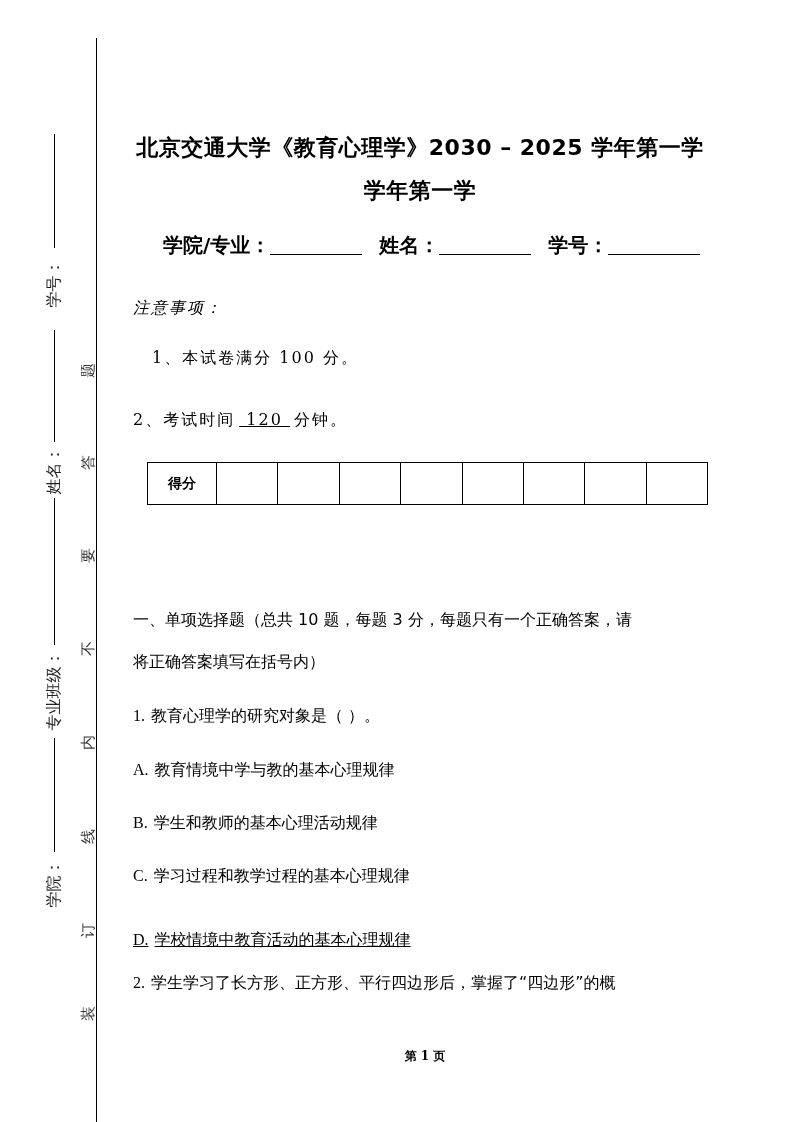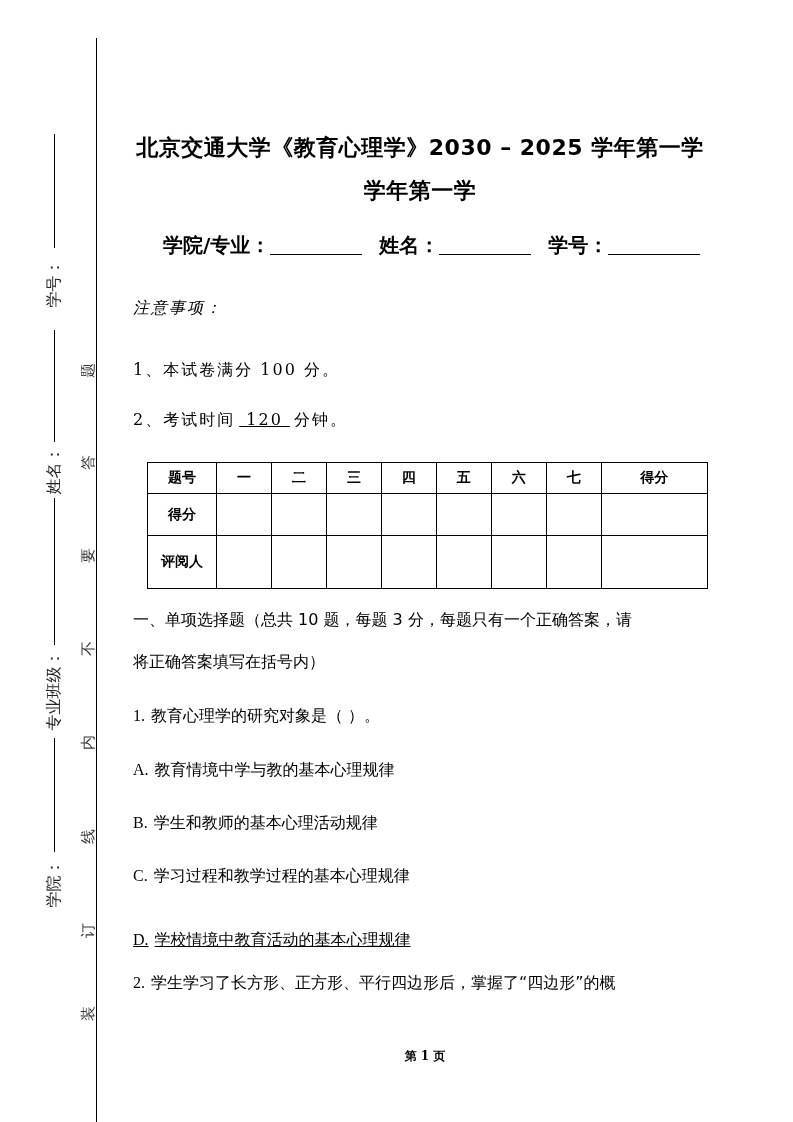--- a/index.html
+++ b/index.html
@@ -54,51 +54,29 @@
 <div class="title" style="top:133px;">北京交通大学《教育心理学》2030 – 2025 学年第一学</div>
 <div class="title" style="top:176px;">学年第一学</div>
 
 <div class="info">
   <span>学院/专业：</span><span class="blank"></span>
   <span>姓名：</span><span class="blank"></span>
   <span>学号：</span><span class="blank"></span>
 </div>
 
 <div class="body-text" style="top:298px;font-style:italic;">注意事项：</div>
-<div class="body-text" style="top:360px;">1、本试卷满分 100 分。</div>
+<div class="body-text" style="top:348px;margin-left:19px;">1、本试卷满分 100 分。</div>
 <div class="body-text" style="top:410px;text-align:center;">
   <span>2、考试时间</span><span class="ul"> 120 </span><span>分钟。</span>
 </div>
 
 <table class="score">
   <tbody>
-      <tr class="h">
-    <td class="first">题号</td>
-    <td>一</td>
-    <td>二</td>
-    <td>三</td>
-    <td>四</td>
-    <td>五</td>
-    <td>六</td>
-    <td>七</td>
-    <td>得分</td>
-  </tr>
   <tr class="r1">
     <td class="first">得分</td>
-    <td></td>
-    <td></td>
-    <td></td>
-    <td></td>
-    <td></td>
-    <td></td>
-    <td></td>
-    <td></td>
-  </tr>
-  <tr class="r2">
-    <td class="first">评阅人</td>
     <td></td>
     <td></td>
     <td></td>
     <td></td>
     <td></td>
     <td></td>
     <td></td>
     <td></td>
   </tr>
 </tbody>

